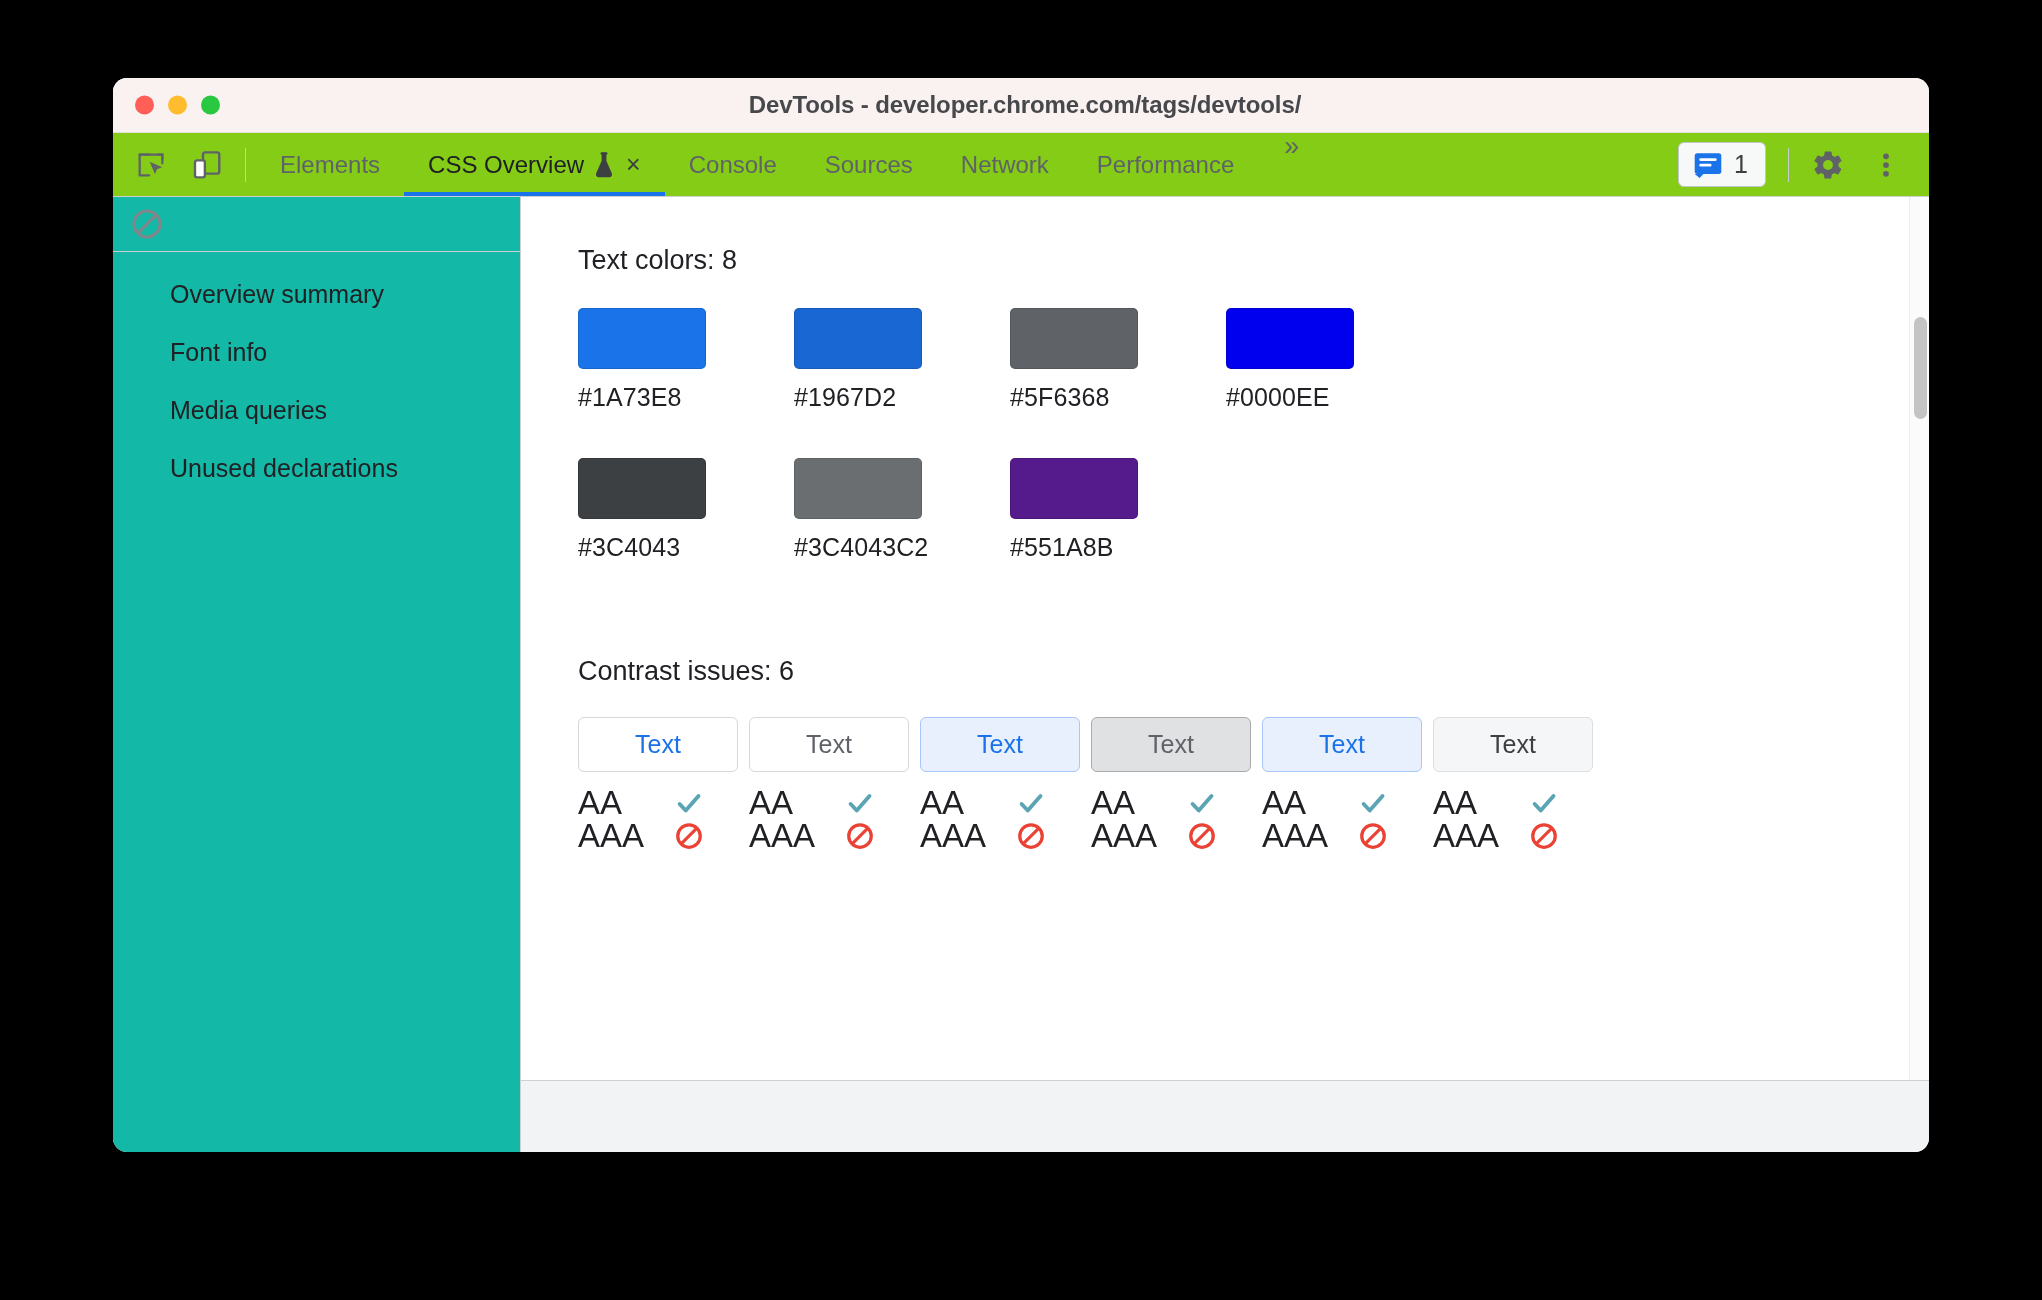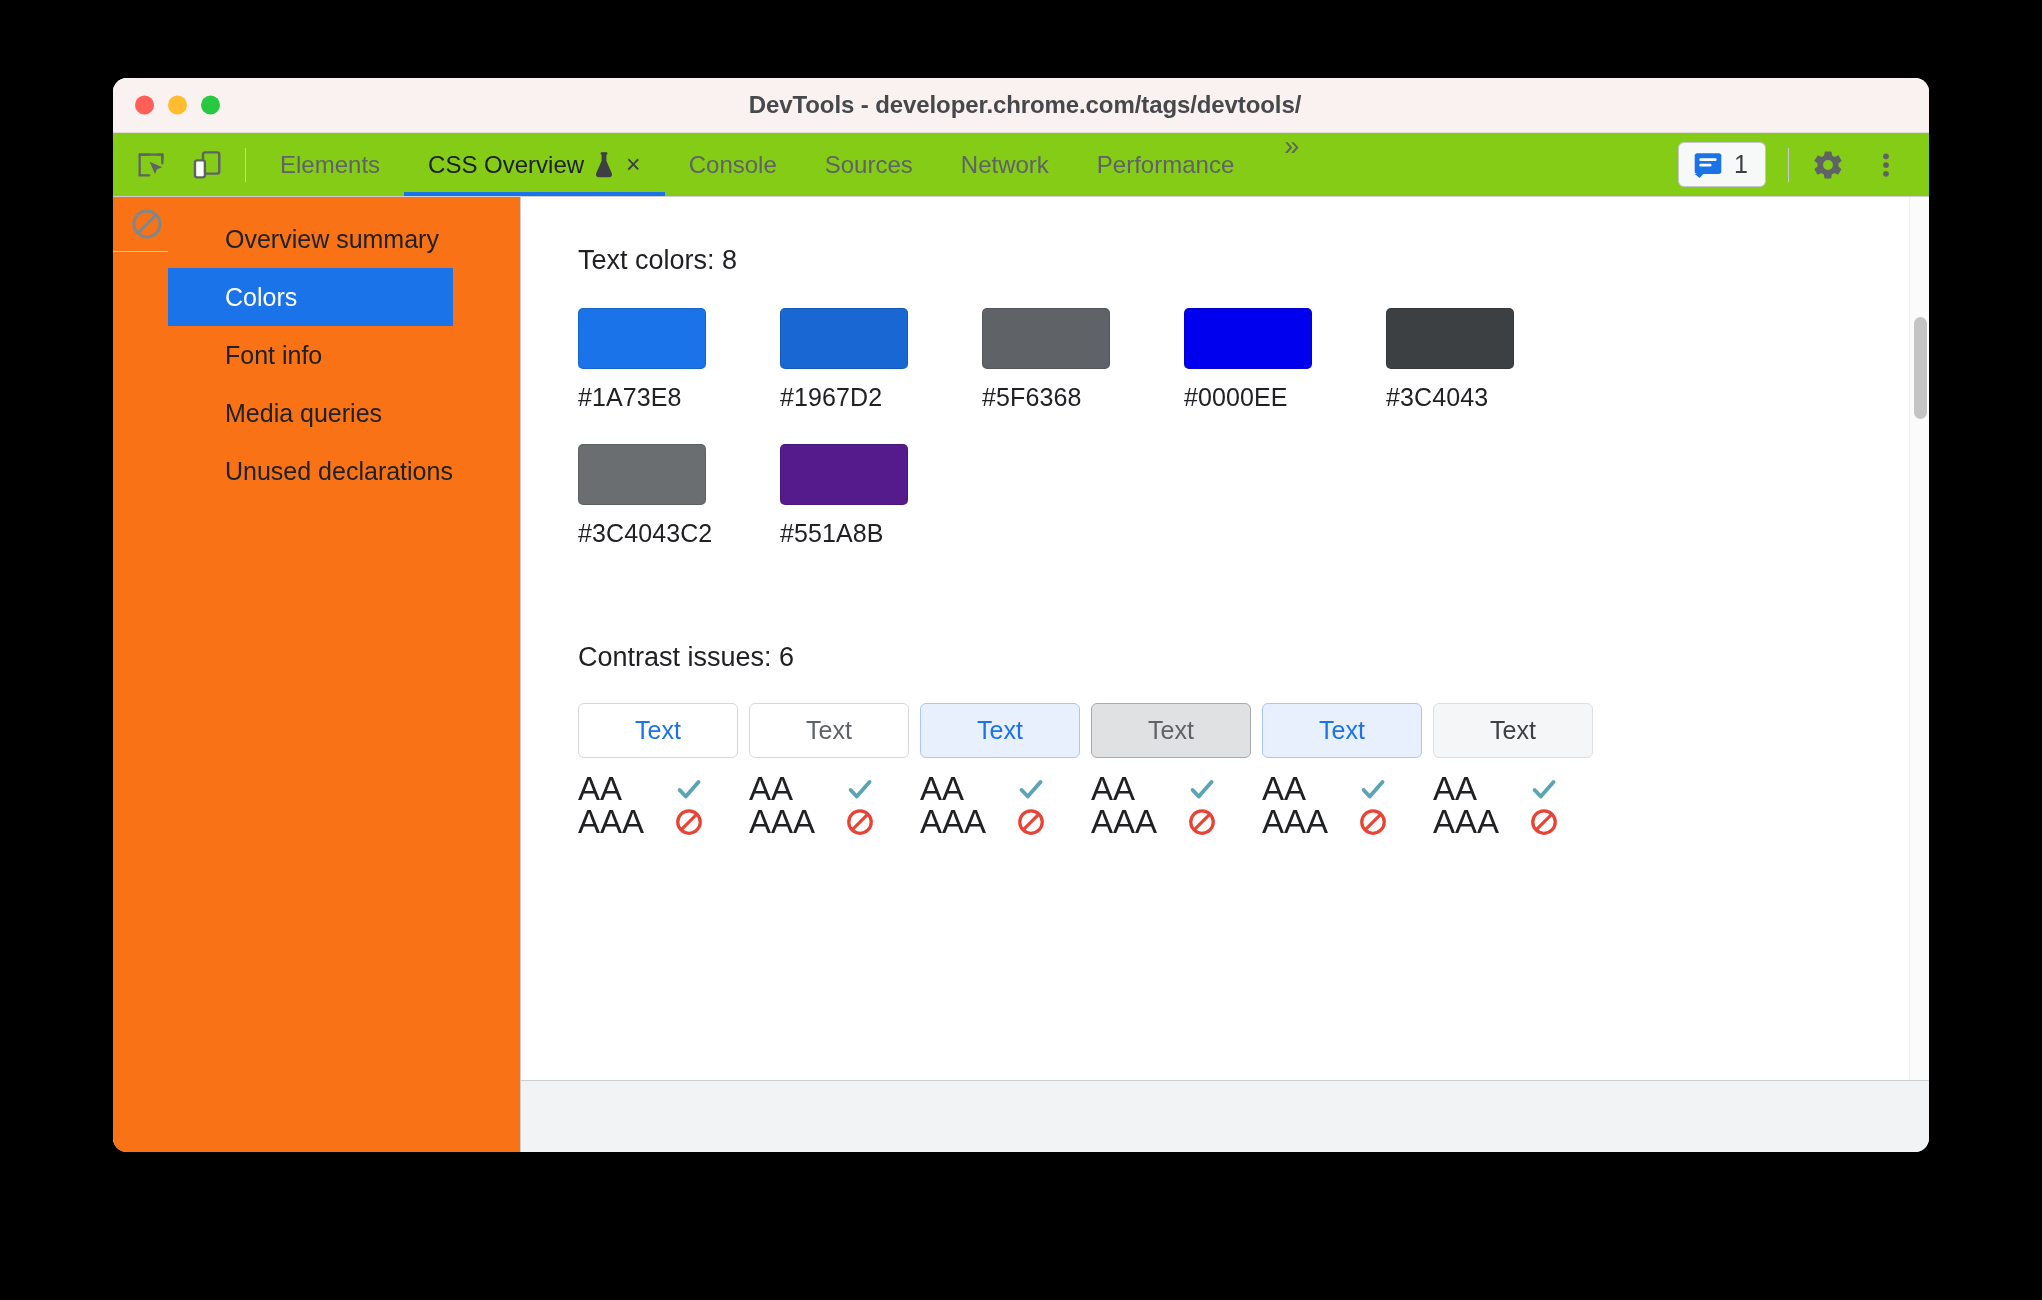--- a/index.html
+++ b/index.html
@@ -140,24 +140,24 @@
 
   
   .dt-body {
     flex: 1 1 auto;
     display: flex;
     min-height: 0;
   }
   .sidebar {
     width: 408px;
     flex: 0 0 408px;
-    background: #f97316;
+    background: #14b8a6;
     border-right: 1px solid #cdd0d2;
     display: flex;
-    flex-direction: row;
+    flex-direction: column;
   }
   .sb-toolbar {
     height: 55px;
     flex: 0 0 55px;
     border-bottom: 1px solid #cdd0d2;
     display: flex;
     align-items: center;
     padding-left: 17px;
   }
   .sb-clear { cursor: pointer; display: flex; }
@@ -199,21 +199,21 @@
 
   .section-title {
     font-size: 27px;
     color: #202124;
     margin-bottom: 32px;
   }
   .swatch-grid {
     display: flex;
     flex-wrap: wrap;
     width: 1010px;
-    gap: 0;
+    gap: 14px;
   }
   .swatch-cell {
     width: 202px;
     margin-bottom: 32px;
   }
   .swatch {
     width: 128px; height: 61px;
     border-radius: 5px;
     border: 1px solid rgba(0,0,0,0.12);
   }
@@ -373,23 +373,20 @@
           <span class="sb-clear">
             <svg width="34" height="34" viewBox="0 0 24 24">
               <circle cx="12" cy="12" r="9.2" fill="none" stroke="#80868b" stroke-width="2.2"></circle>
               <line x1="5.6" y1="18.4" x2="18.4" y2="5.6" stroke="#80868b" stroke-width="2.2"></line>
             </svg>
           </span>
         </div>
         <div class="sb-list">
           <div class="sb-item">
             <span>Overview summary</span>
-          </div>
-          <div class="sb-item selected">
-            <span>Colors</span>
           </div>
           <div class="sb-item">
             <span>Font info</span>
           </div>
           <div class="sb-item">
             <span>Media queries</span>
           </div>
           <div class="sb-item">
             <span>Unused declarations</span>
           </div>

